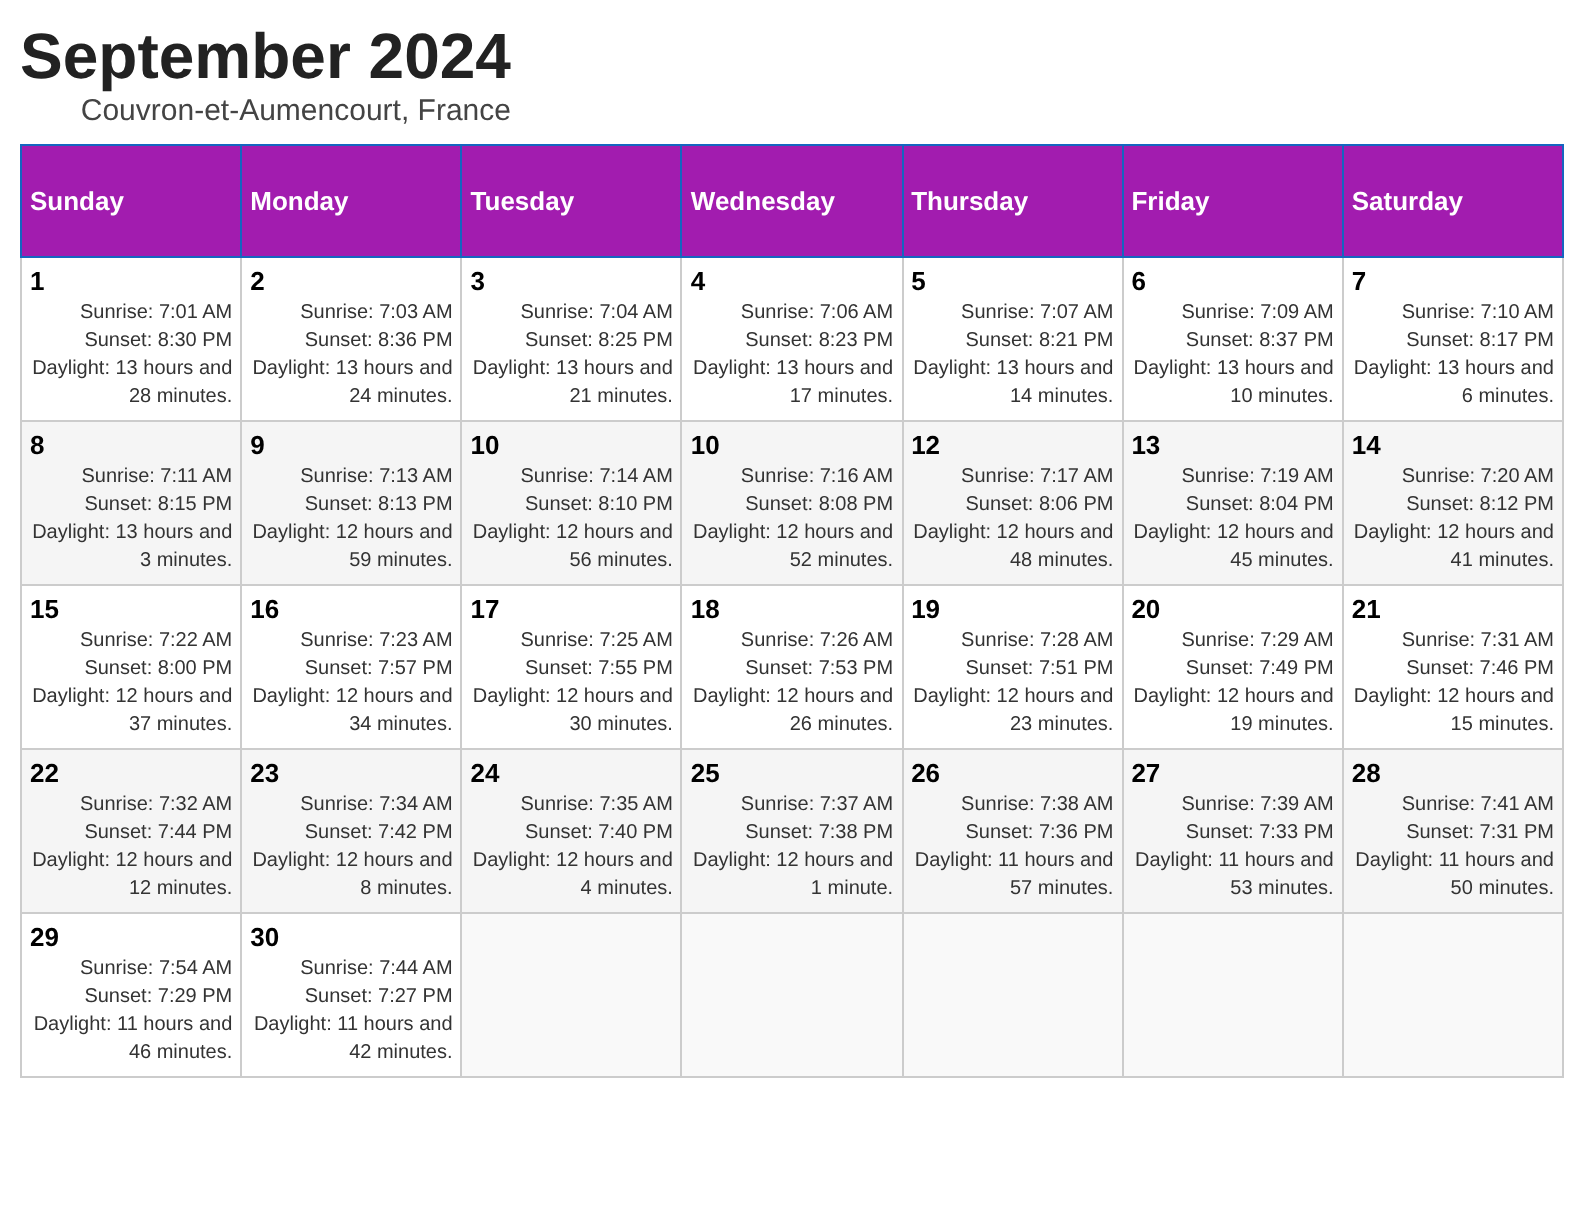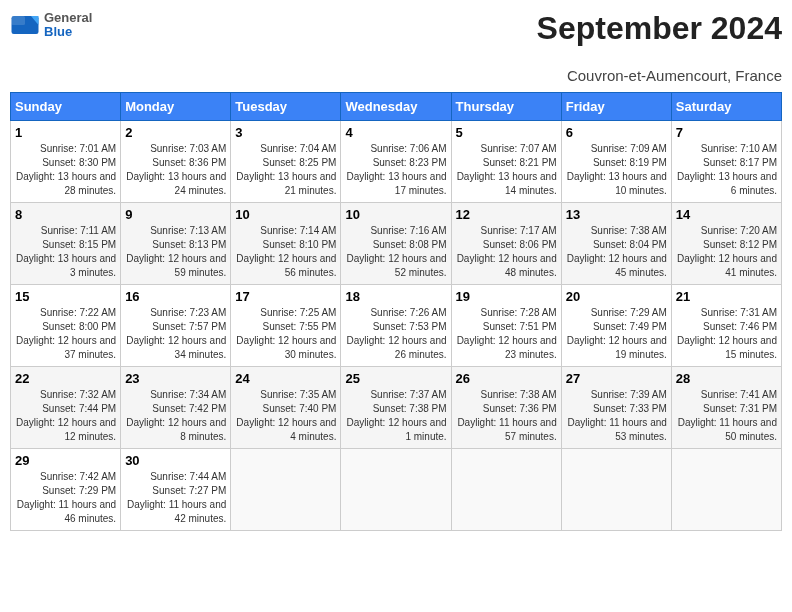--- a/index.html
+++ b/index.html
@@ -39,31 +39,30 @@
     }
     .title-block h1 {
       font-size: 32px;
       font-weight: bold;
       color: #222;
     }
     .title-block h2 {
       font-size: 15px;
       font-weight: normal;
       color: #444;
-      margin-top: 20px;
     }
     .calendar {
       width: 100%;
       border-collapse: collapse;
       font-size: 11px;
     }
     .calendar th {
-      background: #3b82f6;
+      background: #a21caf;
       color: #fff;
-      padding: 6px 4px;
+      padding: 20px 4px;
       text-align: left;
       font-size: 13px;
       font-weight: bold;
       border: 1px solid #1565c0;
     }
     .calendar td {
       border: 1px solid #ccc;
       vertical-align: top;
       padding: 4px;
       width: 14.28%;
@@ -88,31 +87,20 @@
       text-align: right;
     }
     .empty-cell {
       background: #f9f9f9 !important;
     }
   </style>
 </head>
 <body>
 
 <div class="header">
-  <div class="logo">
-    <svg class="logo-icon" viewBox="0 0 40 40">
-      <rect x="2" y="8" width="36" height="24" rx="3" fill="#1565c0"></rect>
-      <polygon points="28,8 38,8 38,20" fill="#42a5f5"></polygon>
-      <rect x="2" y="8" width="18" height="12" rx="2" fill="#fff" opacity="0.15"></rect>
-    </svg>
-    <div class="logo-text">
-      <span class="general">General</span>
-      <span class="blue">Blue</span>
-    </div>
-  </div>
   <div class="title-block">
     <h1>September 2024</h1>
     <h2>Couvron-et-Aumencourt, France</h2>
   </div>
 </div>
 
 <table class="calendar">
   <thead>
     <tr>
     <th>Sunday</th>
@@ -157,21 +145,21 @@
         <td>
           <span class="day-num">5</span>
           <div class="day-info">Sunrise: 7:07 AM
 Sunset: 8:21 PM
 Daylight: 13 hours
 and 14 minutes.</div>
         </td>
         <td>
           <span class="day-num">6</span>
           <div class="day-info">Sunrise: 7:09 AM
-Sunset: 8:19 PM
+Sunset: 8:37 PM
 Daylight: 13 hours
 and 10 minutes.</div>
         </td>
         <td>
           <span class="day-num">7</span>
           <div class="day-info">Sunrise: 7:10 AM
 Sunset: 8:17 PM
 Daylight: 13 hours
 and 6 minutes.</div>
         </td>
@@ -207,21 +195,21 @@
         </td>
         <td>
           <span class="day-num">12</span>
           <div class="day-info">Sunrise: 7:17 AM
 Sunset: 8:06 PM
 Daylight: 12 hours
 and 48 minutes.</div>
         </td>
         <td>
           <span class="day-num">13</span>
-          <div class="day-info">Sunrise: 7:38 AM
+          <div class="day-info">Sunrise: 7:19 AM
 Sunset: 8:04 PM
 Daylight: 12 hours
 and 45 minutes.</div>
         </td>
         <td>
           <span class="day-num">14</span>
           <div class="day-info">Sunrise: 7:20 AM
 Sunset: 8:12 PM
 Daylight: 12 hours
 and 41 minutes.</div>
@@ -325,21 +313,21 @@
           <span class="day-num">28</span>
           <div class="day-info">Sunrise: 7:41 AM
 Sunset: 7:31 PM
 Daylight: 11 hours
 and 50 minutes.</div>
         </td>
       </tr>
       <tr>
         <td>
           <span class="day-num">29</span>
-          <div class="day-info">Sunrise: 7:42 AM
+          <div class="day-info">Sunrise: 7:54 AM
 Sunset: 7:29 PM
 Daylight: 11 hours
 and 46 minutes.</div>
         </td>
         <td>
           <span class="day-num">30</span>
           <div class="day-info">Sunrise: 7:44 AM
 Sunset: 7:27 PM
 Daylight: 11 hours
 and 42 minutes.</div>

